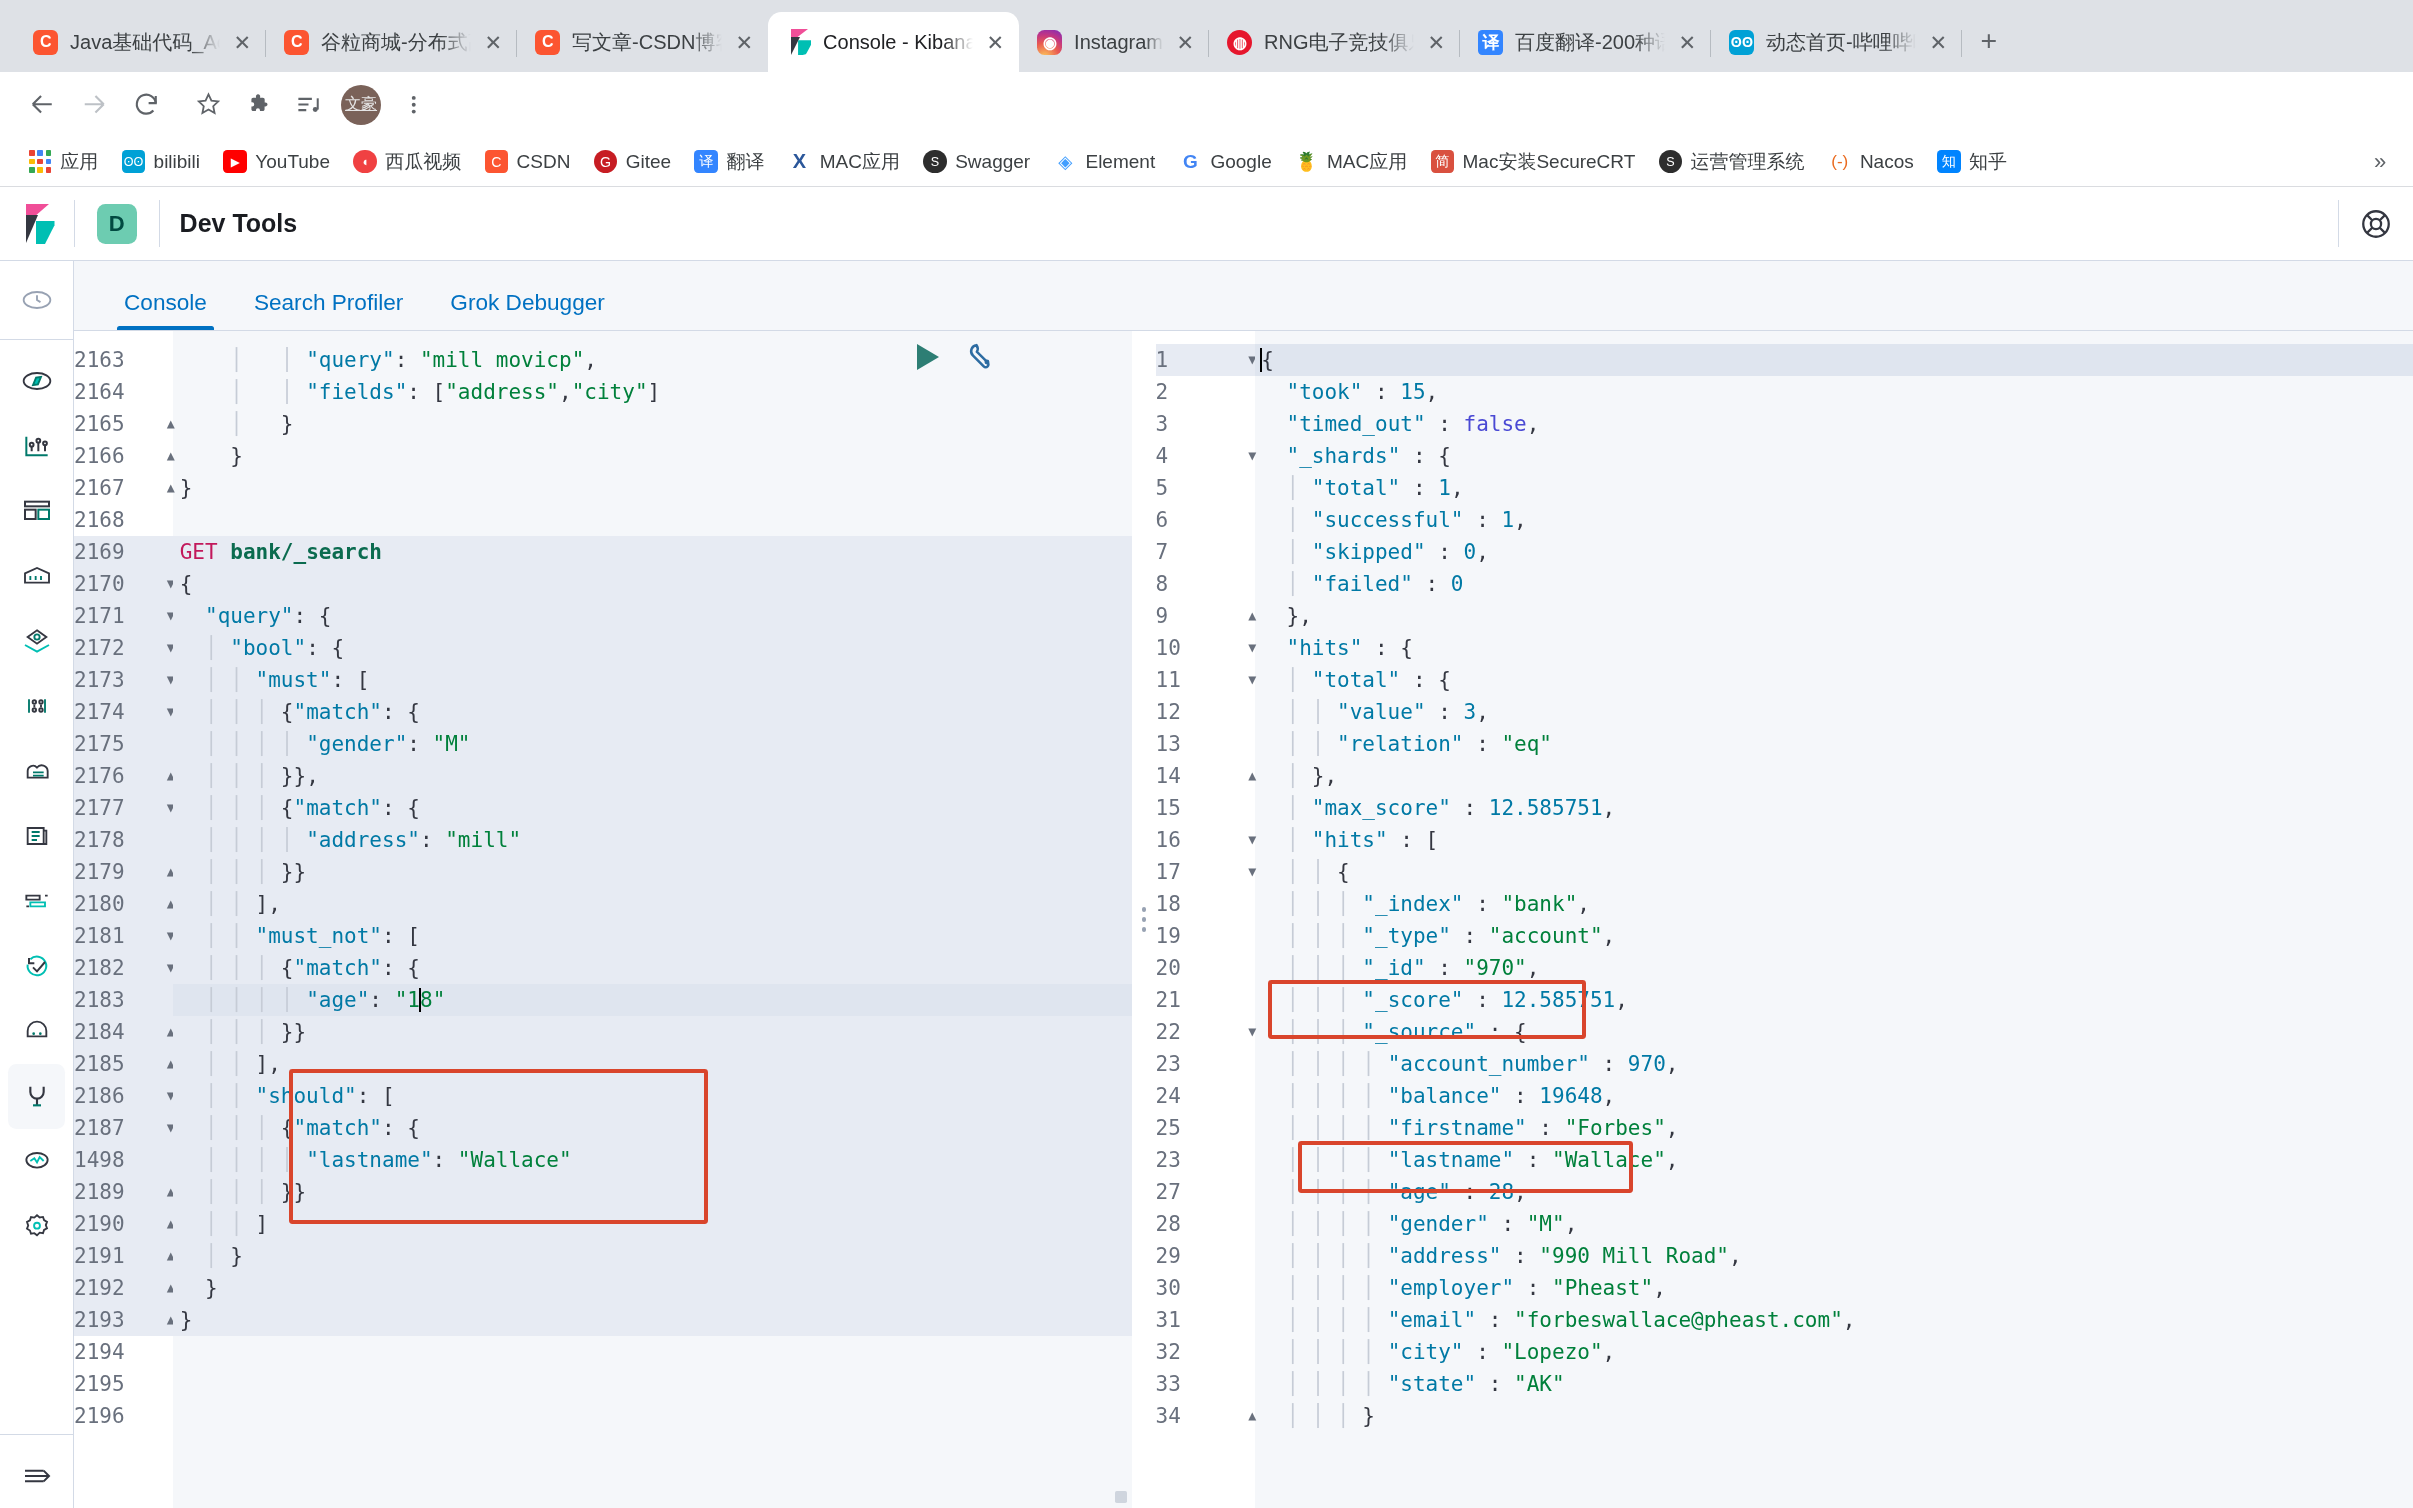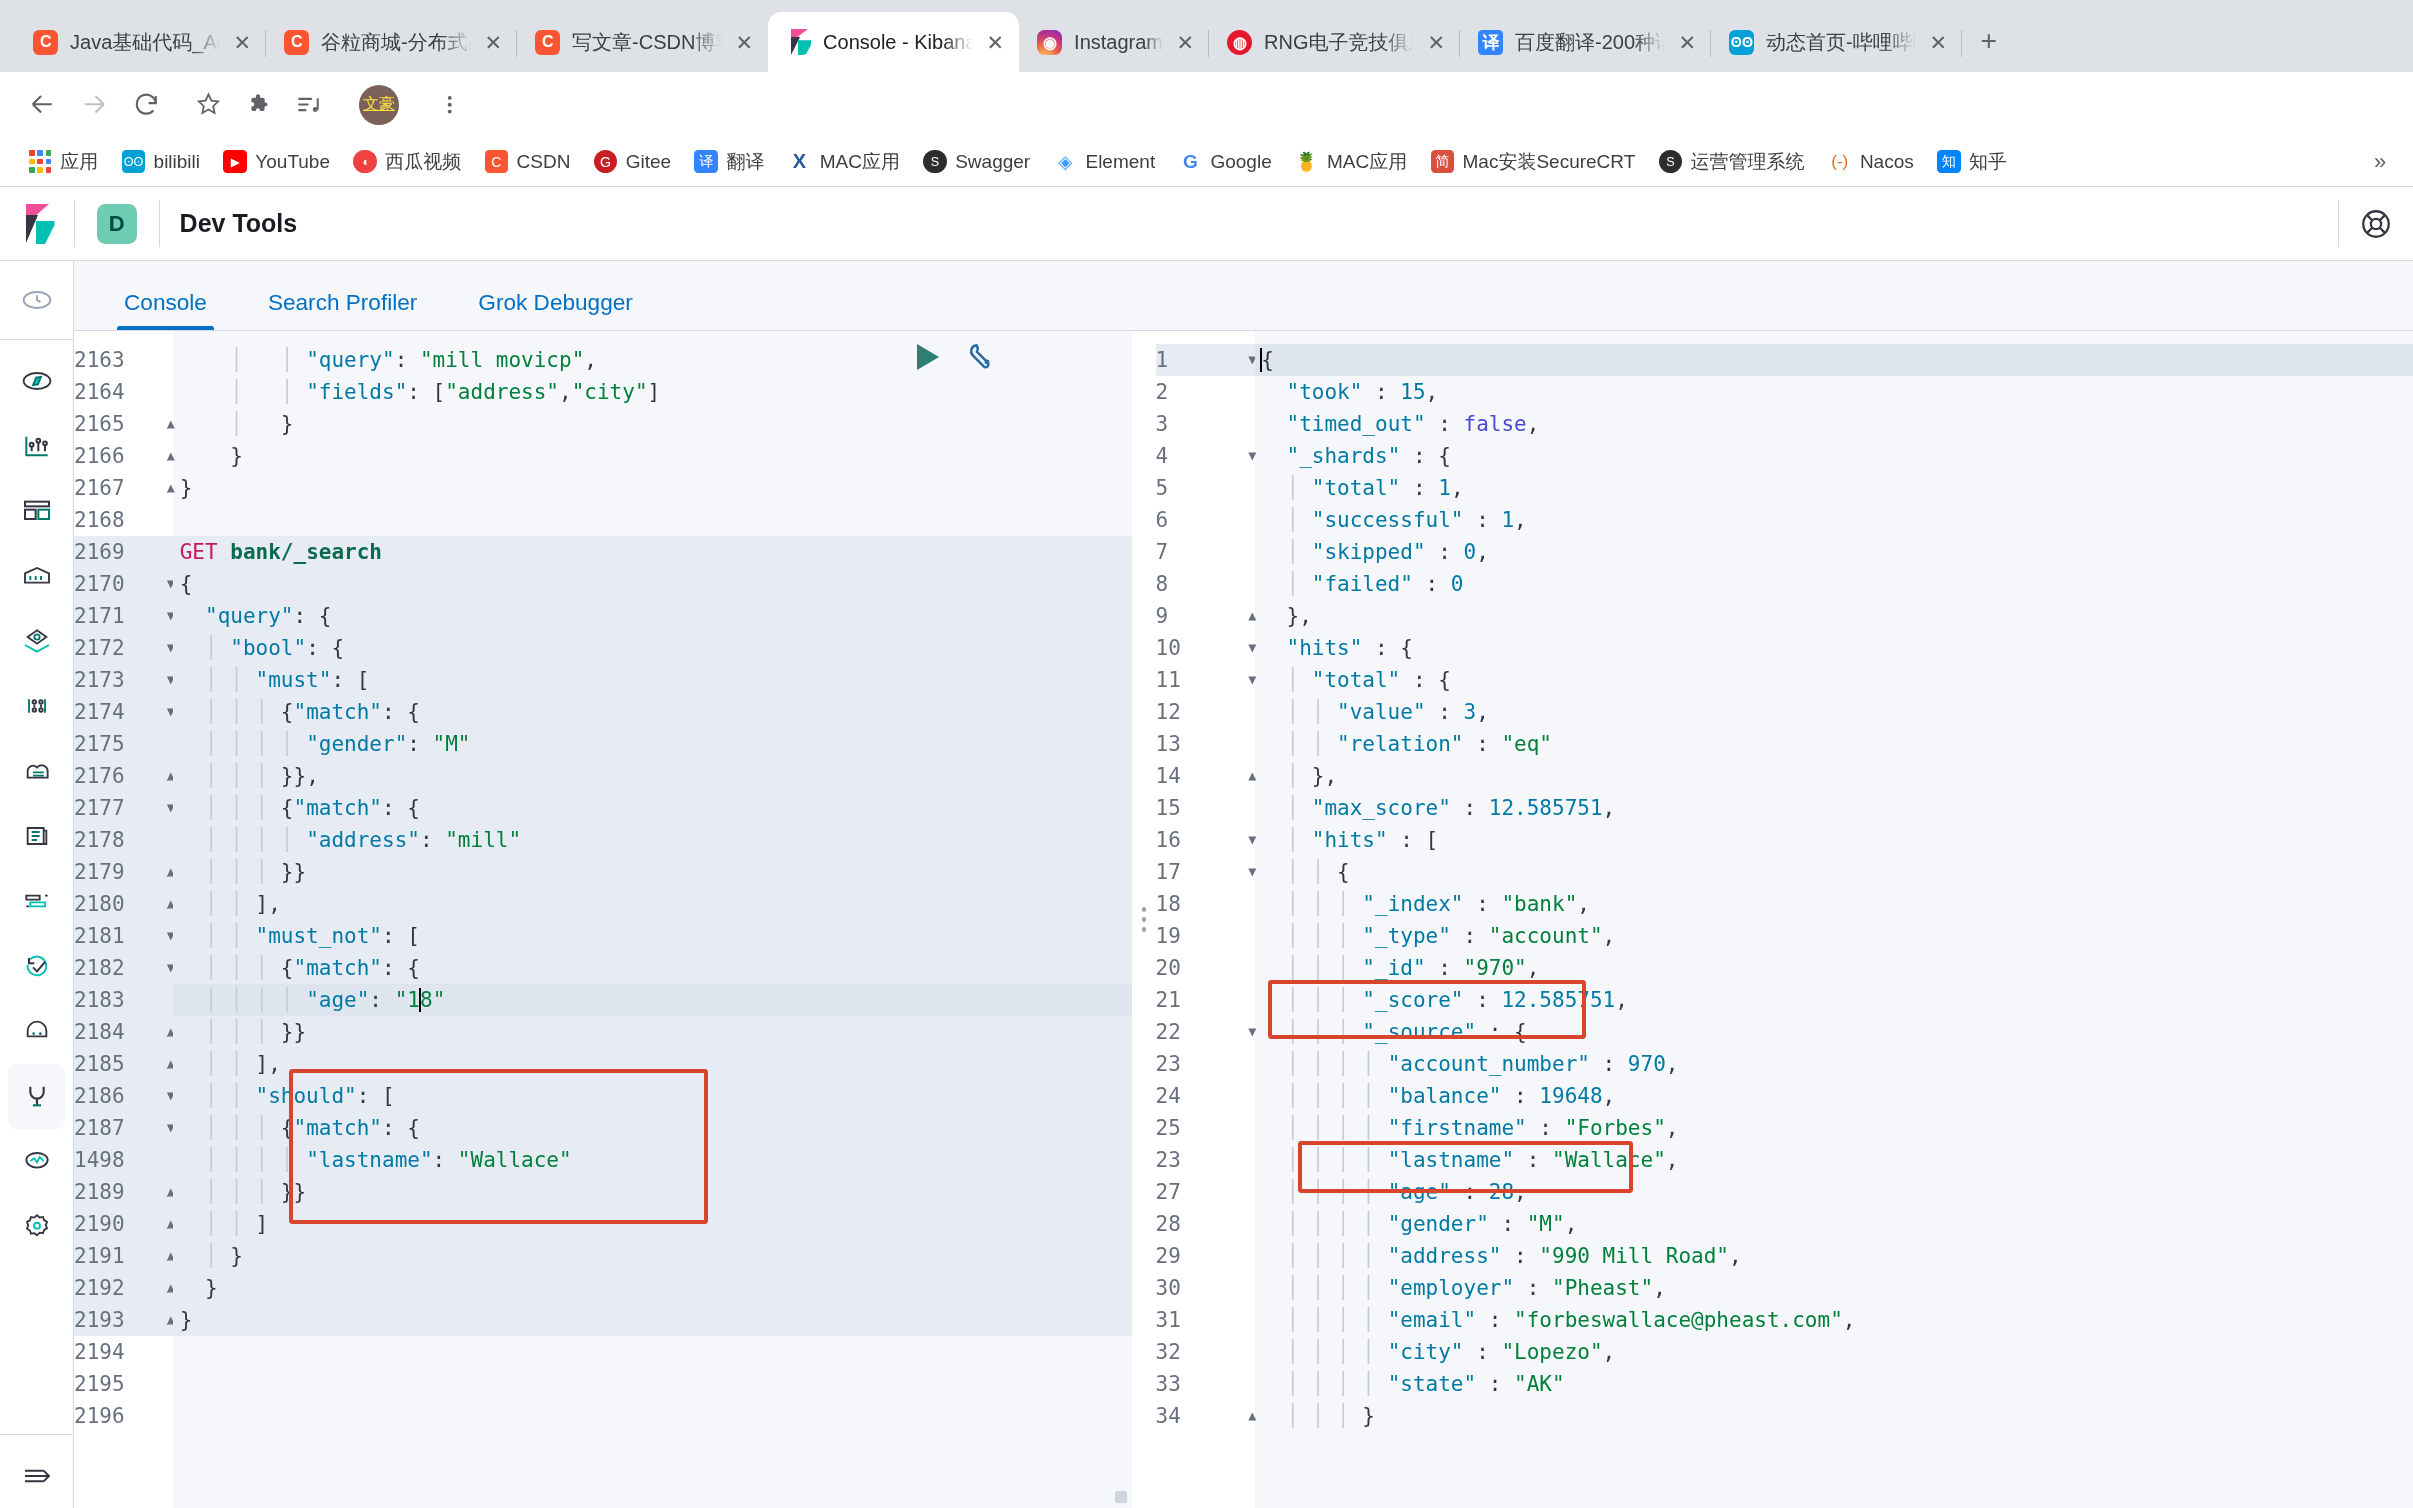--- a/index.html
+++ b/index.html
@@ -100,22 +100,22 @@
   .notsecure { display:flex; align-items:center; gap:9.2px; color:#202124; }
   .warn-tri { width: 0;height:0; border-left:9.2px solid transparent; border-right:9.2px solid transparent;
               border-bottom: 16px solid #5f6368; position: relative;}
   .warn-tri::after{content:"";position:absolute;left:-1.3px;top:5px;width:2.5px;height:6.7px;background:#f1f3f4;}
   .omni-sep { width:0.8px; height:27px; background:#bdc1c6; }
   .url-host { color:#202124; font-weight:600; letter-spacing:-0.2px;}
   .url-rest { color:#5f6368; }
   .toolbar-icons { display:flex; align-items:center; gap:5px; margin-left: 11.7px;}
   .tb-ic { width:45px;height:45px;display:flex;align-items:center;justify-content:center;color:#5f6368;}
   .avatar-btn { width: 40px; height:40px; border-radius:50%; background:#7a6259;
-                color:#fde047; font-size:16px; display:flex;align-items:center;justify-content:center;
-                margin: 0 23px; text-decoration: underline; }
+                color:#e5e5e5; font-size:16px; display:flex;align-items:center;justify-content:center;
+                margin: 0 5px; text-decoration: underline; }
 
   .bookmarks {
     height: 50px;
     background: #fff;
     display: flex;
     align-items: center;
     padding: 0 18.4px;
     gap: 3.4px;
     flex: 0 0 50px;
     border-bottom: 0.8px solid #dadce0;
@@ -161,21 +161,21 @@
   .kb-nav-item { width:57px;height:65px;display:flex;align-items:center;justify-content:center;
                  border-radius:8.4px; margin-bottom: 0px;}
   .kb-nav-item.active{ background:#f5f7fa;}
   .kb-nav-divider{ width:100%; height:0.8px; background:#d3dae6; margin: 6.7px 0 8.4px 0;}
   .kb-nav-spacer{ flex:1;}
 
   .kb-main{ flex:1; display:flex;flex-direction:column; min-width:0; background:#f5f7fa;}
   .kb-subnav{ height:65px; flex:0 0 65px; display:flex; align-items:center; gap: 39px;
               padding: 0 0 0 45px; font-size:22px; }
   .kb-link{ color:#0071c2; }
-  .kb-tabs{ height:70px; flex:0 0 70px; display:flex; align-items:flex-end; gap:61px;
+  .kb-tabs{ height:70px; flex:0 0 70px; display:flex; align-items:flex-end; gap:47px;
             padding: 0 0 0 50px; border-bottom:0.8px solid #d3dae6; font-size:22.6px;}
   .kb-tab{ color:#0071c2; padding-bottom: 14.2px; position:relative;}
   .kb-tab.active{ color:#0071c2; }
   .kb-tab.active::after{ content:""; position:absolute; left:-6.7px; right:-6.7px; bottom:0;
      height:4.2px; background:#0071c2; border-radius:2.5px 2.5px 0 0;}
 
   .console-wrap{ flex:1; display:flex; min-height:0; background:#fff; position:relative;}
 
   
   .pane{ display:flex; min-height:0; overflow:hidden; position:relative; }

